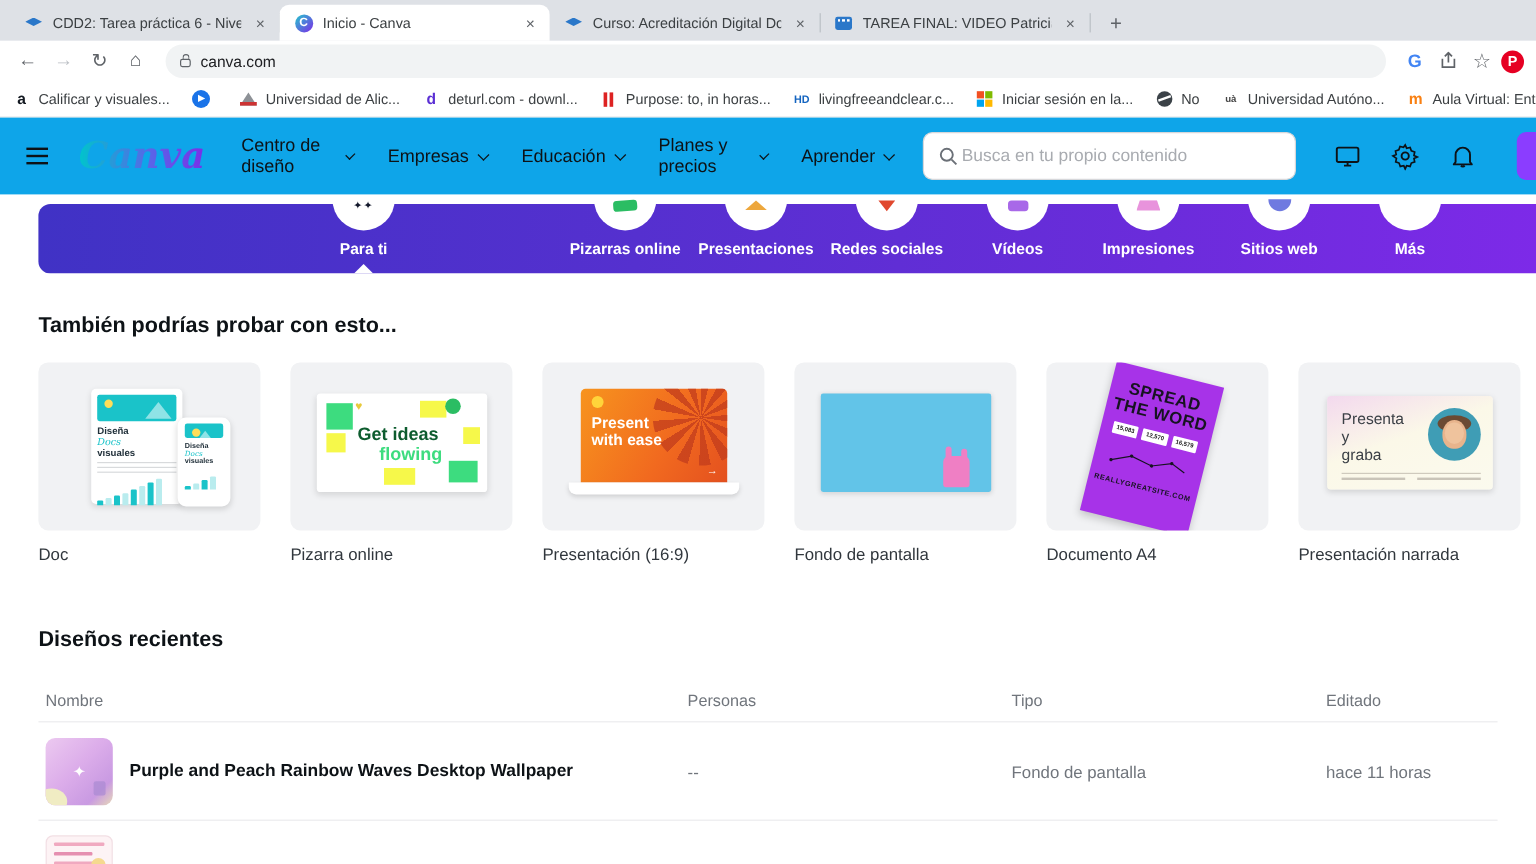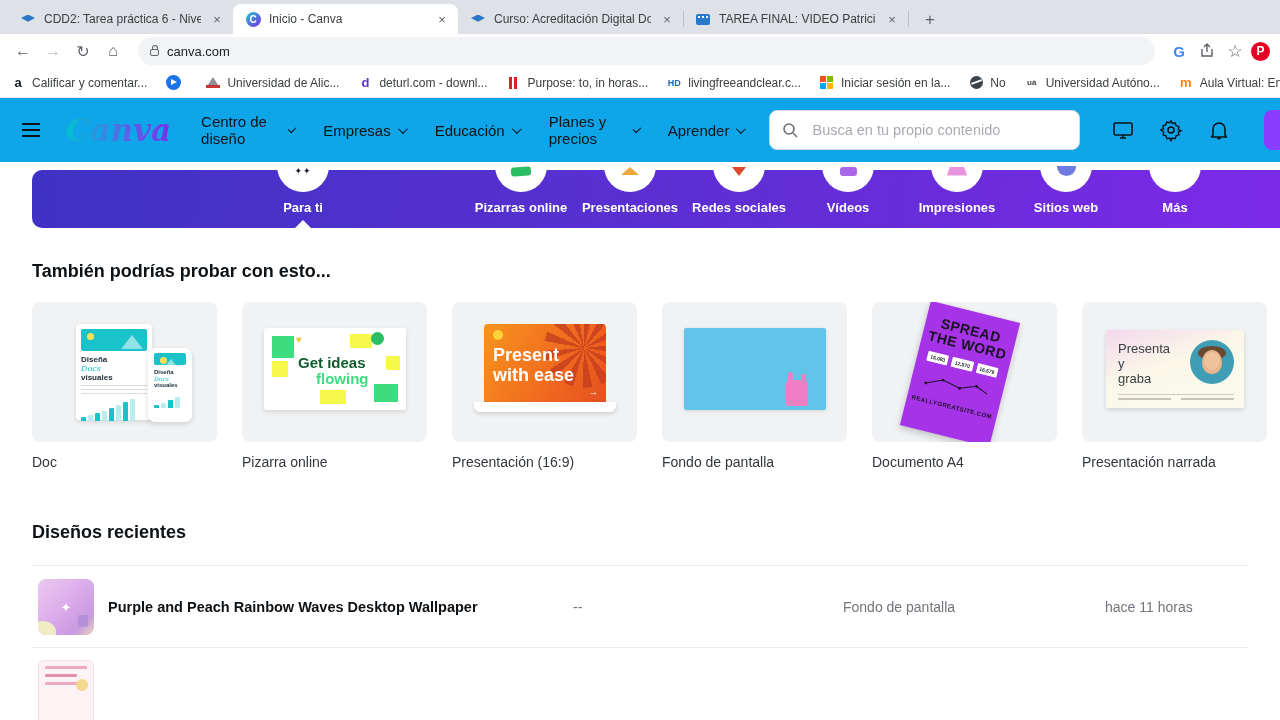--- a/index.html
+++ b/index.html
@@ -70,21 +70,21 @@
   .burger { width:20px; height:14px; border-top:2px solid #0d1216; border-bottom:2px solid #0d1216; position:relative; }
   .burger::before { content:""; position:absolute; left:0; right:0; top:4px; height:2px; background:#0d1216; }
   .brand { font-family:"DejaVu Serif", serif; font-style:italic; font-weight:bold; font-size:31px; line-height:1;
            background:linear-gradient(90deg,#00c4cc 0%,#5a64e8 55%,#7d2ae8 100%);
            -webkit-background-clip:text; background-clip:text; color:transparent; padding-right:4px; }
   .cnav { display:flex; align-items:center; gap:30px; }
   .cnav-item { display:flex; align-items:center; gap:7px; font-size:15px; color:#0d1216; cursor:pointer; }
   .chev { width:7px; height:7px; border-right:1.6px solid #0d1216; border-bottom:1.6px solid #0d1216;
           transform:rotate(45deg) translateY(-2px); }
   .csearch { margin-left:auto; width:348px; height:40px; border:1px solid #d6d7da; border-radius:8px;
-             display:flex; align-items:center; padding:0 12px; gap:14px; background:#fff; }
+             display:flex; align-items:center; padding:0 12px; gap:3px; background:#fff; }
   .csearch input { border:none; outline:none; font-size:14.5px; color:#0d1216; width:100%; background:transparent;
                    font-family:"Liberation Sans", sans-serif; }
   .csearch input::placeholder { color:#a8abb0; }
   .hicons { display:flex; align-items:center; gap:22px; margin-left:4px; }
   .hicon { width:26px; height:26px; display:flex; align-items:center; justify-content:center; }
   .create-btn { width:18px; height:40px; background:#8b3dff; border-radius:8px 0 0 8px; margin-left:6px; margin-right:-18px; }
 
   
   .hero { position:relative; height:66px; overflow:hidden; background:#fff; z-index:1; }
   .band { position:absolute; left:32px; right:0; bottom:0; height:58px; border-radius:10px 0 0 10px;
@@ -146,21 +146,21 @@
   .board-t1 { position:absolute; left:34px; top:26px; font-size:15px; font-weight:bold; color:#0d5c2e; }
   .board-t2 { position:absolute; left:52px; top:42px; font-size:15px; font-weight:bold; color:#3ddc7f; }
   .board-flower { position:absolute; right:22px; top:4px; width:13px; height:13px; border-radius:50%; background:#2bbd63; }
   .board-heart { position:absolute; left:32px; top:6px; font-size:10px; color:#e7c93a; }
 
   
   .laptop-screen { position:absolute; left:32px; top:22px; width:122px; height:78px; border-radius:4px 4px 0 0;
                    background:linear-gradient(120deg,#f7941e 0%,#f1691f 60%,#e4511f 100%); overflow:hidden; }
   .laptop-flower { position:absolute; right:-18px; top:-16px; width:80px; height:80px; border-radius:50%;
                    background:repeating-conic-gradient(#c23c1c 0 14deg, rgba(194,60,28,0) 14deg 28deg); opacity:.75; }
-  .pres-t { position:absolute; left:9px; top:22px; font-size:18px; font-weight:bold; color:#fff; line-height:1.1; }
+  .pres-t { position:absolute; left:9px; top:22px; font-size:13px; font-weight:bold; color:#fff; line-height:1.1; }
   .pres-dot { position:absolute; left:9px; top:6px; width:10px; height:10px; border-radius:50%; background:#ffd43a; }
   .pres-arrow { position:absolute; right:8px; bottom:5px; color:#fff; font-size:9px; }
   .laptop-base { position:absolute; left:22px; top:100px; width:142px; height:10px; background:#fff; border-radius:0 0 6px 6px;
                  box-shadow:0 2px 4px rgba(0,0,0,.15); }
 
   
   .wall { position:absolute; left:22px; top:26px; width:142px; height:82px; background:#62c4e8; border-radius:2px;
           box-shadow:0 1px 4px rgba(0,0,0,.12); overflow:hidden; }
   .bubble { position:absolute; left:28px; top:12px; width:86px; height:44px; background:#3fae54; border:2px solid #1c5a2a;
             border-radius:6px; display:flex; flex-direction:column; align-items:center; justify-content:center; }
@@ -264,21 +264,21 @@
         <path d="M3 6v7h10V6M8 1v8M5 4l3-3 3 3" fill="none" stroke="#5f6368" stroke-width="1.4"></path>
       </svg>
   </span>
   <span class="tbicon" style="font-size:17px;">☆</span>
   <span class="pin">P</span>
 </div>
 
 <div class="bookmarks">
   <div class="bm">
     <span class="bmicon ic-a">a</span>
-    <span>Calificar y comentar...</span>
+    <span>Calificar y visuales...</span>
   </div>
   <div class="bm">
     <span class="bmicon">
         <span class="ic-play"></span>
       </span>
     <span></span>
   </div>
   <div class="bm">
     <span class="bmicon">
         <span class="ic-ua"></span>
@@ -568,20 +568,26 @@
       </div>
       <div class="card-label">Presentación narrada</div>
     </div>
 
   </div>
 </div>
 
 <div class="section recent">
   <div class="sec-title">Diseños recientes</div>
   <div class="rtable">
+    <div class="rhead">
+      <span>Nombre</span>
+      <span>Personas</span>
+      <span>Tipo</span>
+      <span>Editado</span>
+    </div>
 
     <div class="rrow">
       <div class="namecell">
         <span class="thumb thumb1">
           <span class="star">✦</span>
         </span>
         <span class="rowname">Purple and Peach Rainbow Waves Desktop Wallpaper</span>
       </div>
       <span>--</span>
       <span>Fondo de pantalla</span>

